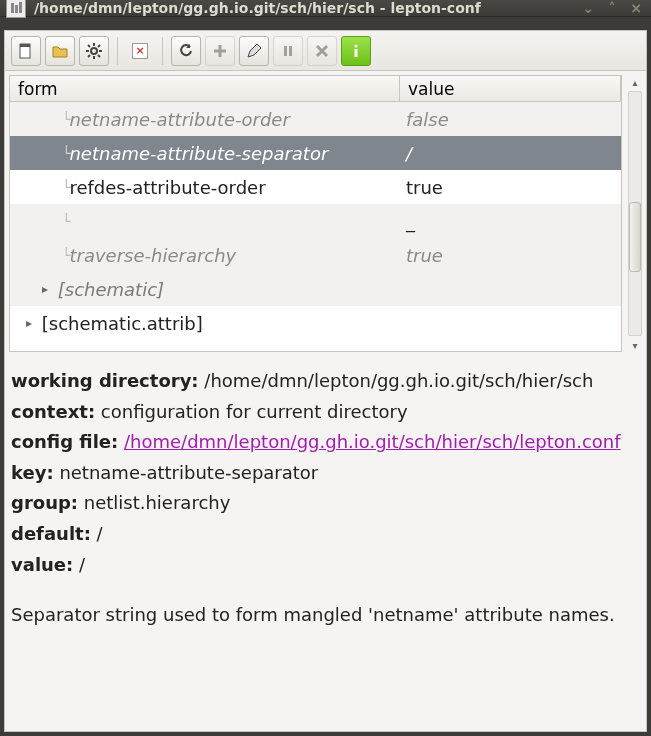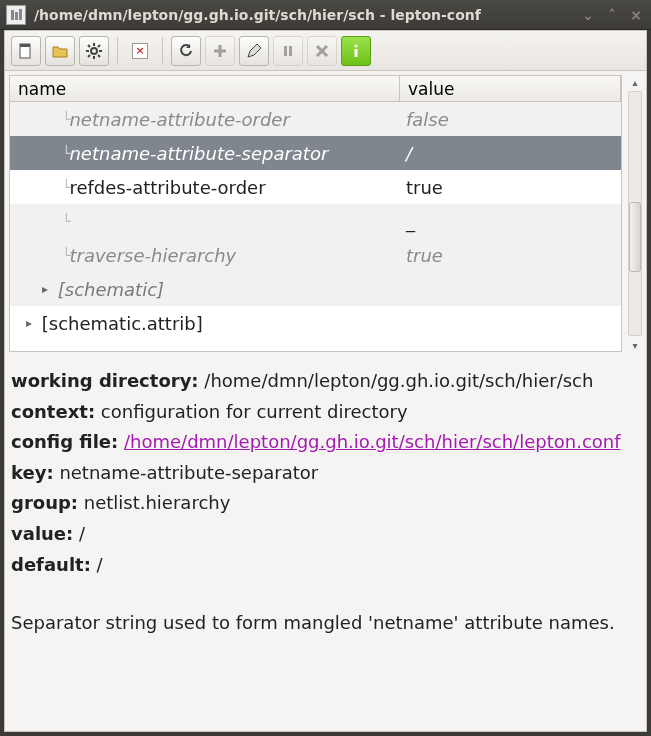--- a/index.html
+++ b/index.html
@@ -1,19 +1,19 @@
 <!DOCTYPE html>
 <html><head>
 <meta charset="utf-8">
 <style>
   * { box-sizing: border-box; margin: 0; padding: 0; }
   html, body { width: 651px; height: 736px; font-family: "DejaVu Sans", "Liberation Sans", sans-serif; font-size: 14px; background: #3c3b37; }
   
   
-  .titlebar { height: 30px; background: linear-gradient(to bottom, #4a4944 0%, #3c3b37 100%); display: flex; align-items: center; padding: 0 6px; color: #d6d2cb; font-weight: bold; border-bottom: 1px solid #2a2926; }
+  .titlebar { height: 17px; background: linear-gradient(to bottom, #4a4944 0%, #3c3b37 100%); display: flex; align-items: center; padding: 0 6px; color: #d6d2cb; font-weight: bold; border-bottom: 1px solid #2a2926; }
   .titlebar .appicon { width: 20px; height: 20px; margin-right: 8px; background: #eee; border: 1px solid #999; display: flex; align-items: center; justify-content: center; }
   .titlebar .title { flex: 1; font-size: 14px; font-weight: bold; color: #dfdbd2; }
   .titlebar .winbtn { width: 18px; height: 18px; margin-left: 6px; display: flex; align-items: center; justify-content: center; color: #8a8579; font-size: 14px; cursor: pointer; }
   
   
   .window { position: absolute; top: 30px; left: 4px; right: 4px; bottom: 4px; background: #f6f4f2; border: 1px solid #c8c5bf; }
   
   
   .toolbar { height: 40px; background: linear-gradient(to bottom, #f5f3f0 0%, #e9e6e1 100%); border-bottom: 1px solid #c8c5bf; display: flex; align-items: center; padding: 0 6px; gap: 4px; }
   .tbtn { width: 30px; height: 30px; border: 1px solid #b8b5af; border-radius: 3px; background: linear-gradient(to bottom,#fdfdfc,#e6e3dd); display:flex; align-items:center; justify-content:center; cursor:pointer; }
@@ -49,21 +49,21 @@
   
   .scrollcol { width:20px; display:flex; flex-direction:column; align-items:center; padding:4px 2px 4px 0; }
   .scrollbtn { width:14px; height:14px; color:#666; font-size:10px; display:flex; align-items:center; justify-content:center; }
   .scrolltrack { flex:1; width:14px; background:#eceae6; border:1px solid #d4d1cb; border-radius:2px; margin:2px 0; position:relative; }
   .scrollthumb { position:absolute; left:0; right:0; top:110px; height:70px; background:linear-gradient(to right,#f4f2ef,#d9d6d0); border:1px solid #bdbab4; border-radius:3px; }
   
   
   .info { padding:10px 16px 6px 6px; font-size:18px; color:#222; line-height:1.7; }
   .info b { font-weight:bold; }
   .info a { color:#a21caf; text-decoration:underline; }
-  .info .desc { margin-top:28px; }
+  .info .desc { margin-top:20px; }
 </style>
 </head>
 <body>
 
 <div class="titlebar">
   <div class="appicon">
     <svg width="14" height="14" viewBox="0 0 14 14">
         <rect x="2" y="2" width="3" height="10" fill="#888"></rect>
         <rect x="6" y="4" width="3" height="8" fill="#888"></rect>
         <rect x="10" y="1" width="3" height="11" fill="#888"></rect>
@@ -142,21 +142,21 @@
       <svg viewBox="0 0 18 18">
           <circle cx="9" cy="4" r="1.6" fill="#fff"></circle>
           <rect x="7.5" y="7" width="3" height="8" fill="#fff"></rect>
         </svg>
     </div>
   </div>
 
   <div class="treewrap">
     <div class="tree">
       <div class="treehdr">
-        <div class="col name">name</div>
+        <div class="col name">form</div>
         <div class="col value">value</div>
       </div>
       <div class="treerows">
         <div class="trow inherited">
           <div class="cname">
               <span class="indent" style="width:46px"></span>
               <span class="twig">└ </span>
               <span>netname-attribute-order</span>
             </div>
           <div class="cval">false</div>
@@ -210,18 +210,18 @@
       <div class="scrollbtn">▾</div>
     </div>
   </div>
 
   <div class="info">
     <div><b>working directory:</b> <span>/home/dmn/lepton/gg.gh.io.git/sch/hier/sch</span></div>
     <div><b>context:</b> <span>configuration for current directory</span></div>
     <div><b>config file:</b> <a href="#">/home/dmn/lepton/gg.gh.io.git/sch/hier/sch/lepton.conf</a></div>
     <div><b>key:</b> <span>netname-attribute-separator</span></div>
     <div><b>group:</b> <span>netlist.hierarchy</span></div>
+    <div><b>default:</b> <span>/</span></div>
     <div><b>value:</b> <span>/</span></div>
-    <div><b>default:</b> <span>/</span></div>
     <div class="desc">Separator string used to form mangled 'netname' attribute names.</div>
   </div>
 
 </div>
 
 </body></html>

